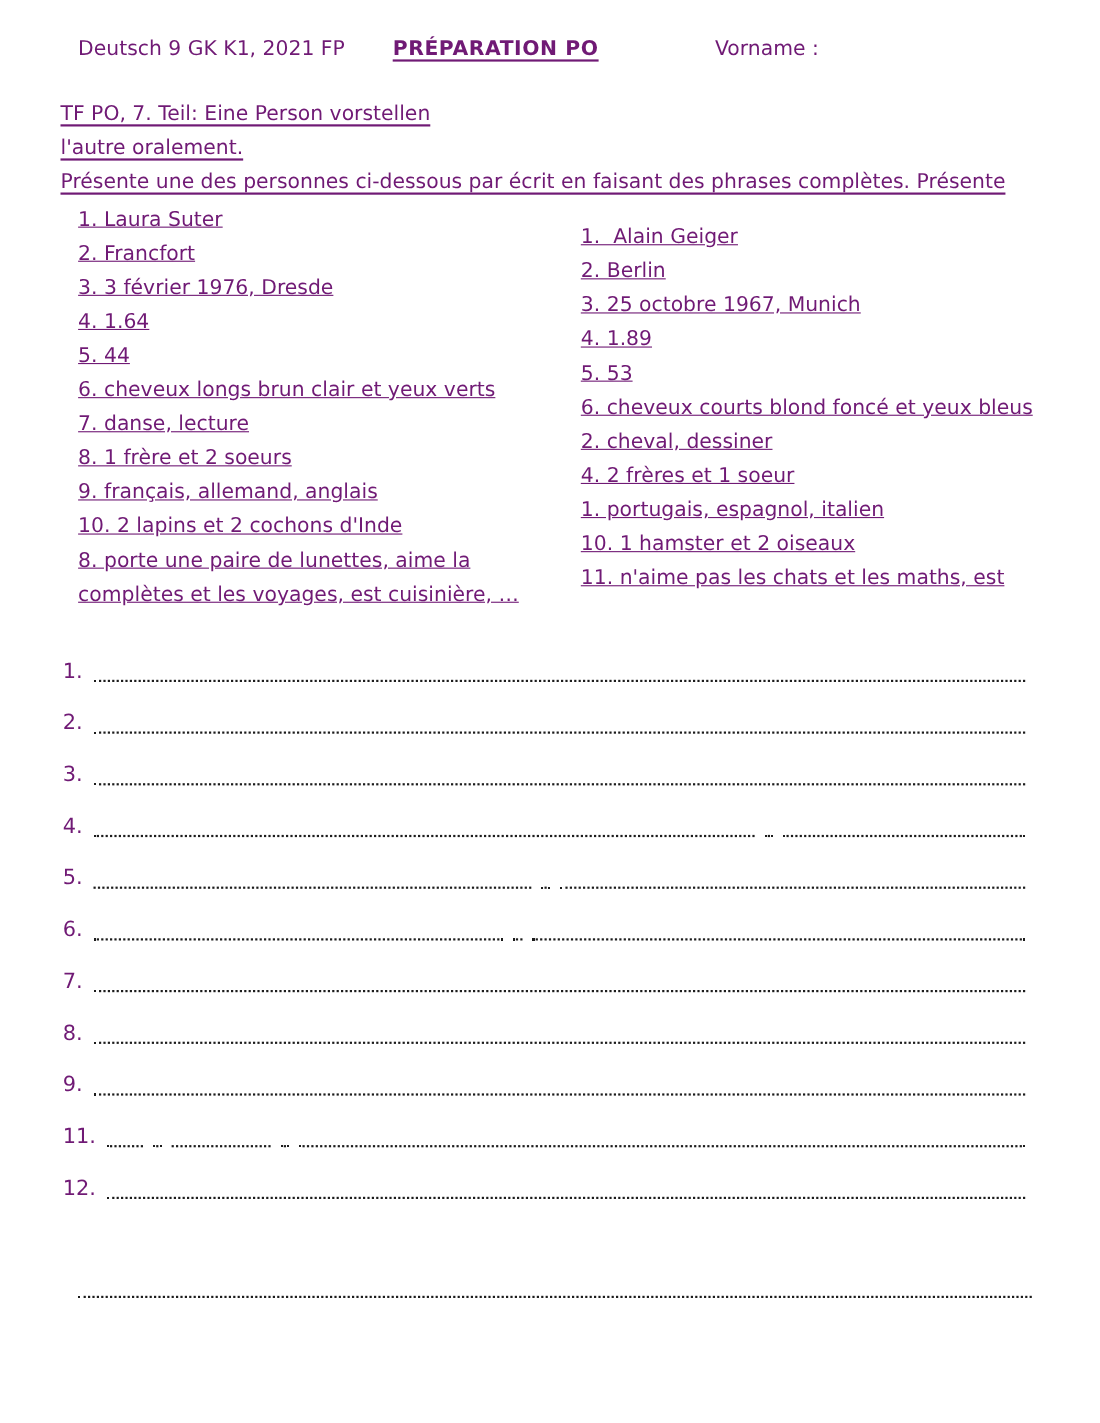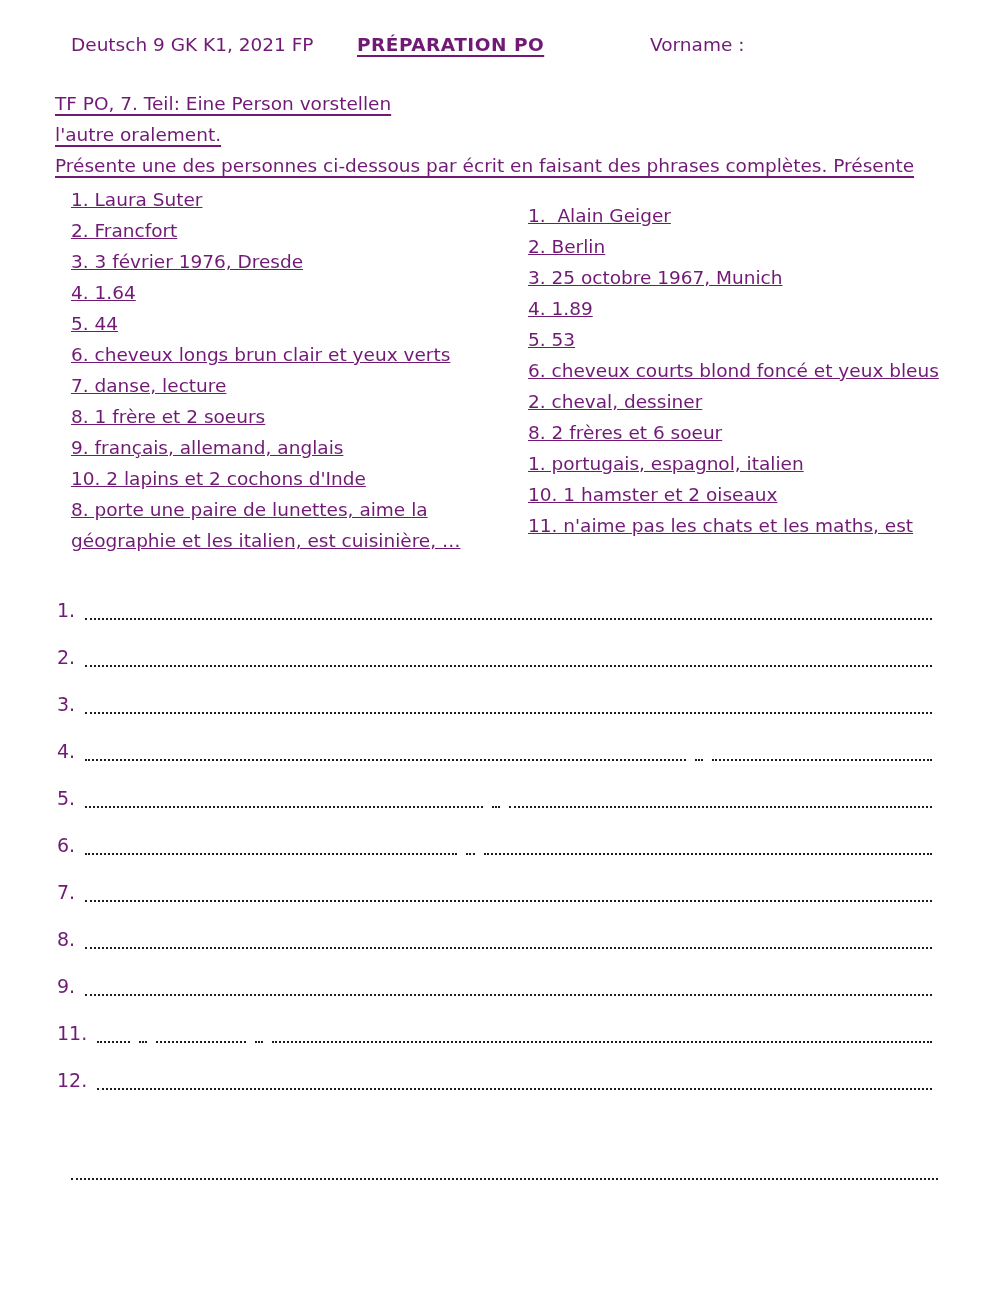--- a/index.html
+++ b/index.html
@@ -66,31 +66,31 @@
       <div class="pline">2. Francfort</div>
       <div class="pline">3. 3 février 1976, Dresde</div>
       <div class="pline">4. 1.64</div>
       <div class="pline">5. 44</div>
       <div class="pline">6. cheveux longs brun clair et yeux verts</div>
       <div class="pline">7. danse, lecture</div>
       <div class="pline">8. 1 frère et 2 soeurs</div>
       <div class="pline">9. français, allemand, anglais</div>
       <div class="pline">10. 2 lapins et 2 cochons d'Inde</div>
       <div class="pline">8. porte une paire de lunettes, aime la</div>
-      <div class="pline">géographie et les italien, est cuisinière, …</div>
+      <div class="pline">complètes et les voyages, est cuisinière, …</div>
     </div>
   <div class="col col-right">
       <div class="pline">1.  Alain Geiger</div>
       <div class="pline">2. Berlin</div>
       <div class="pline">3. 25 octobre 1967, Munich</div>
       <div class="pline">4. 1.89</div>
       <div class="pline">5. 53</div>
       <div class="pline">6. cheveux courts blond foncé et yeux bleus</div>
       <div class="pline">2. cheval, dessiner</div>
-      <div class="pline">8. 2 frères et 6 soeur</div>
+      <div class="pline">4. 2 frères et 1 soeur</div>
       <div class="pline">1. portugais, espagnol, italien</div>
       <div class="pline">10. 1 hamster et 2 oiseaux</div>
       <div class="pline">11. n'aime pas les chats et les maths, est</div>
     </div>
 
   <div class="answers">
       <div class="answer-row">
         <span class="answer-num">1.</span>
         <span class="leader">
           <span class="dotseg" style="flex-grow: 100;"></span>

